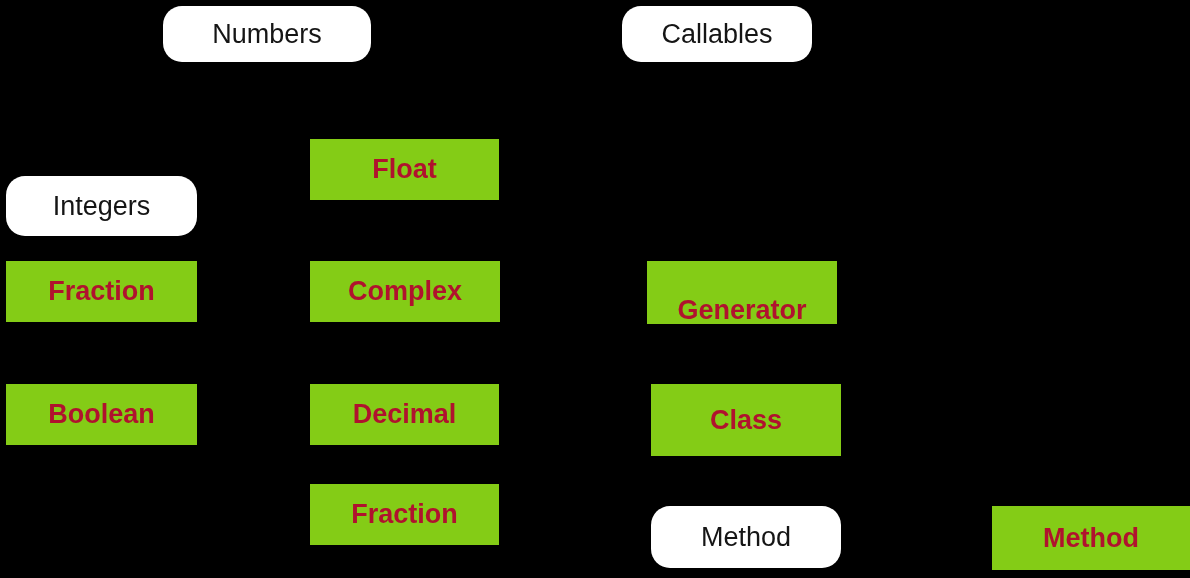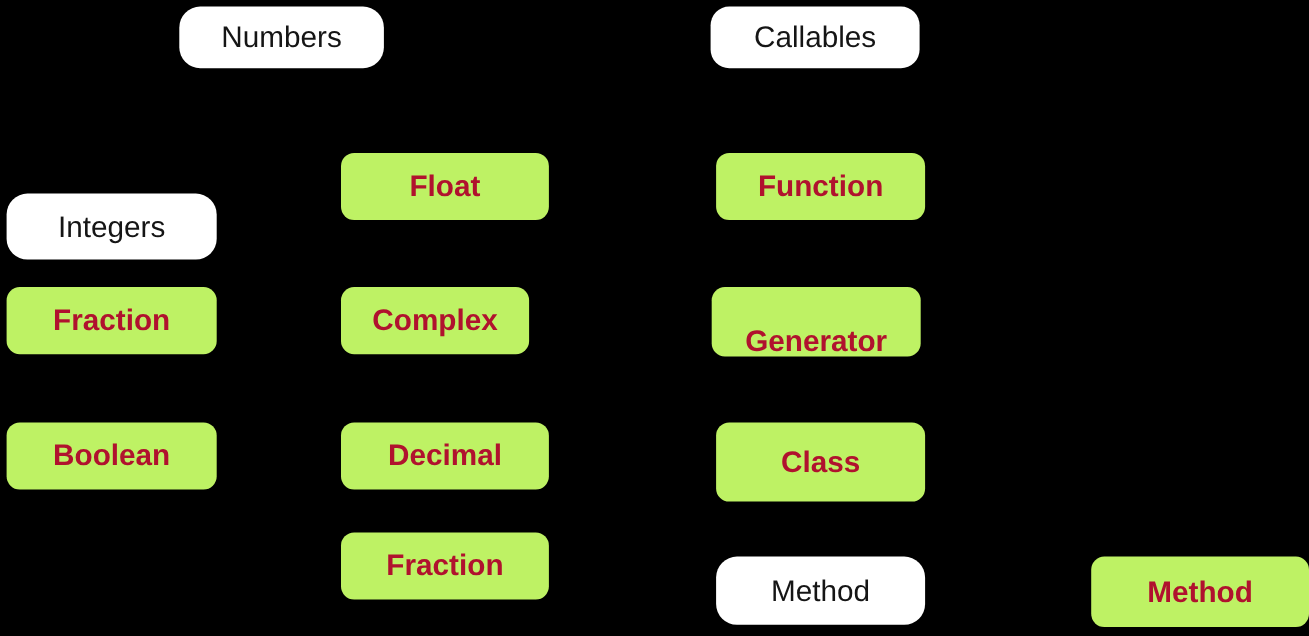--- a/index.html
+++ b/index.html
@@ -25,49 +25,46 @@
     line-height: 1;
     white-space: nowrap;
   }
   .node.white {
     background: #ffffff;
     color: #151515;
     border-radius: 19px;
     font-weight: 400;
   }
   .node.gray {
-    background: #bef264;
+    background: #84cc16;
     color: #b0122e;
-    border-radius: 12px;
+    border-radius: 0;
     font-weight: 700;
   }
 </style>
 </head>
 <body>
 
 <div class="stage">
-    <div class="node white" style="left: 163px; top: 6px; width: 186px; height: 56px;">
+    <div class="node white" style="left: 163px; top: 6px; width: 208px; height: 56px;">
       <span>Numbers</span>
     </div>
-    <div class="node white" style="left: 646px; top: 6px; width: 190px; height: 56px; border-radius: 17px;">
+    <div class="node white" style="left: 622px; top: 6px; width: 190px; height: 56px;">
       <span>Callables</span>
     </div>
     <div class="node white" style="left: 6px; top: 140px; width: 191px; height: 60px; margin-top: 36px;">
       <span>Integers</span>
     </div>
     <div class="node gray" style="left: 310px; top: 139px; width: 189px; height: 61px;">
       <span>Float</span>
     </div>
-    <div class="node gray" style="left: 651px; top: 139px; width: 190px; height: 61px;">
-      <span>Function</span>
-    </div>
     <div class="node gray" style="left: 6px; top: 261px; width: 191px; height: 61px;">
       <span>Fraction</span>
     </div>
-    <div class="node gray" style="left: 310px; top: 261px; width: 171px; height: 61px;">
+    <div class="node gray" style="left: 310px; top: 261px; width: 190px; height: 61px;">
       <span>Complex</span>
     </div>
     <div class="node gray" style="left: 647px; top: 261px; width: 190px; height: 63px; align-items: flex-end;">
       <span>Generator</span>
     </div>
     <div class="node gray" style="left: 6px; top: 384px; width: 191px; height: 61px;">
       <span>Boolean</span>
     </div>
     <div class="node gray" style="left: 310px; top: 384px; width: 189px; height: 61px;">
       <span>Decimal</span>

